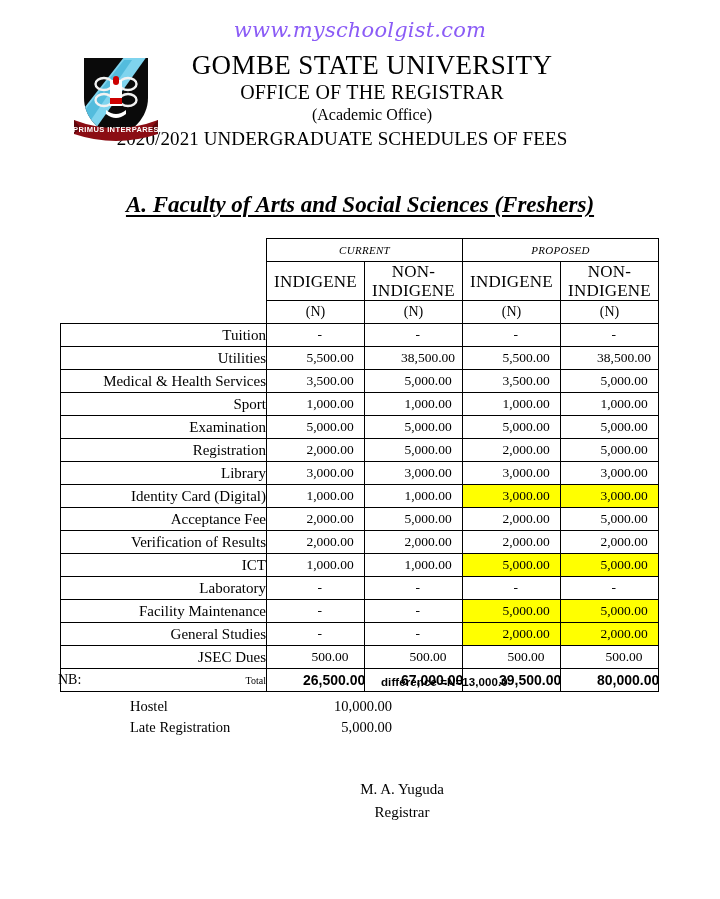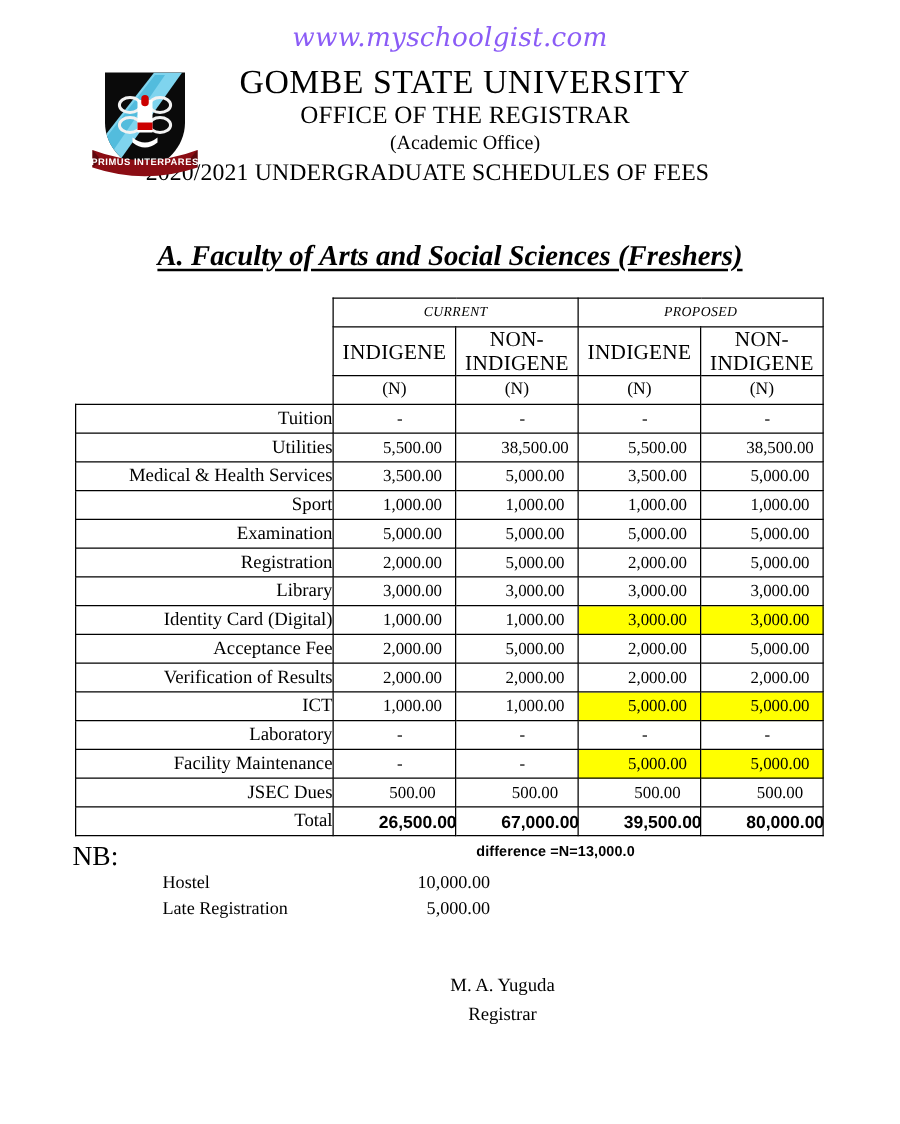--- a/index.html
+++ b/index.html
@@ -148,21 +148,21 @@
     padding-right: 7px;
     font-size: 13.5px;
     padding-left: 36px;
   }
   td.dash {
     text-align: right;
     padding-right: 42px;
     font-size: 13.5px;
   }
   tr.total-row td.item {
-    font-size: 15px;
+    font-size: 10px;
   }
   tr.total-row td.num {
     font-family: "Liberation Sans", sans-serif;
     font-weight: bold;
     font-size: 14px;
     padding-right: 6px;
   }
   td.hl {
     background: #ffff00 !important;
   }
@@ -171,21 +171,21 @@
   .nb-block {
     position: absolute;
     top: 672px;
     left: 0;
     width: 720px;
   }
   .nb-label {
     position: absolute;
     left: 58px;
     top: 0;
-    font-size: 22px;
+    font-size: 14px;
   }
   .difference {
     position: absolute;
     left: 381px;
     top: 4px;
     font-family: "Liberation Sans", sans-serif;
     font-weight: bold;
     font-size: 11.5px;
     letter-spacing: 0.1px;
   }
@@ -385,20 +385,27 @@
         <td class="dash">-</td>
       </tr>
       <tr>
         <td class="item">Facility Maintenance</td>
         <td class="dash">-</td>
         <td class="dash">-</td>
         <td class="num hl">5,000.00</td>
         <td class="num hl">5,000.00</td>
       </tr>
       <tr>
+        <td class="item">General Studies</td>
+        <td class="dash">-</td>
+        <td class="dash">-</td>
+        <td class="num hl">2,000.00</td>
+        <td class="num hl">2,000.00</td>
+      </tr>
+      <tr>
         <td class="item">JSEC Dues</td>
         <td class="num">500.00</td>
         <td class="num">500.00</td>
         <td class="num">500.00</td>
         <td class="num">500.00</td>
       </tr>
       <tr class="total-row">
         <td class="item">Total</td>
         <td class="num">26,500.00</td>
         <td class="num">67,000.00</td>

